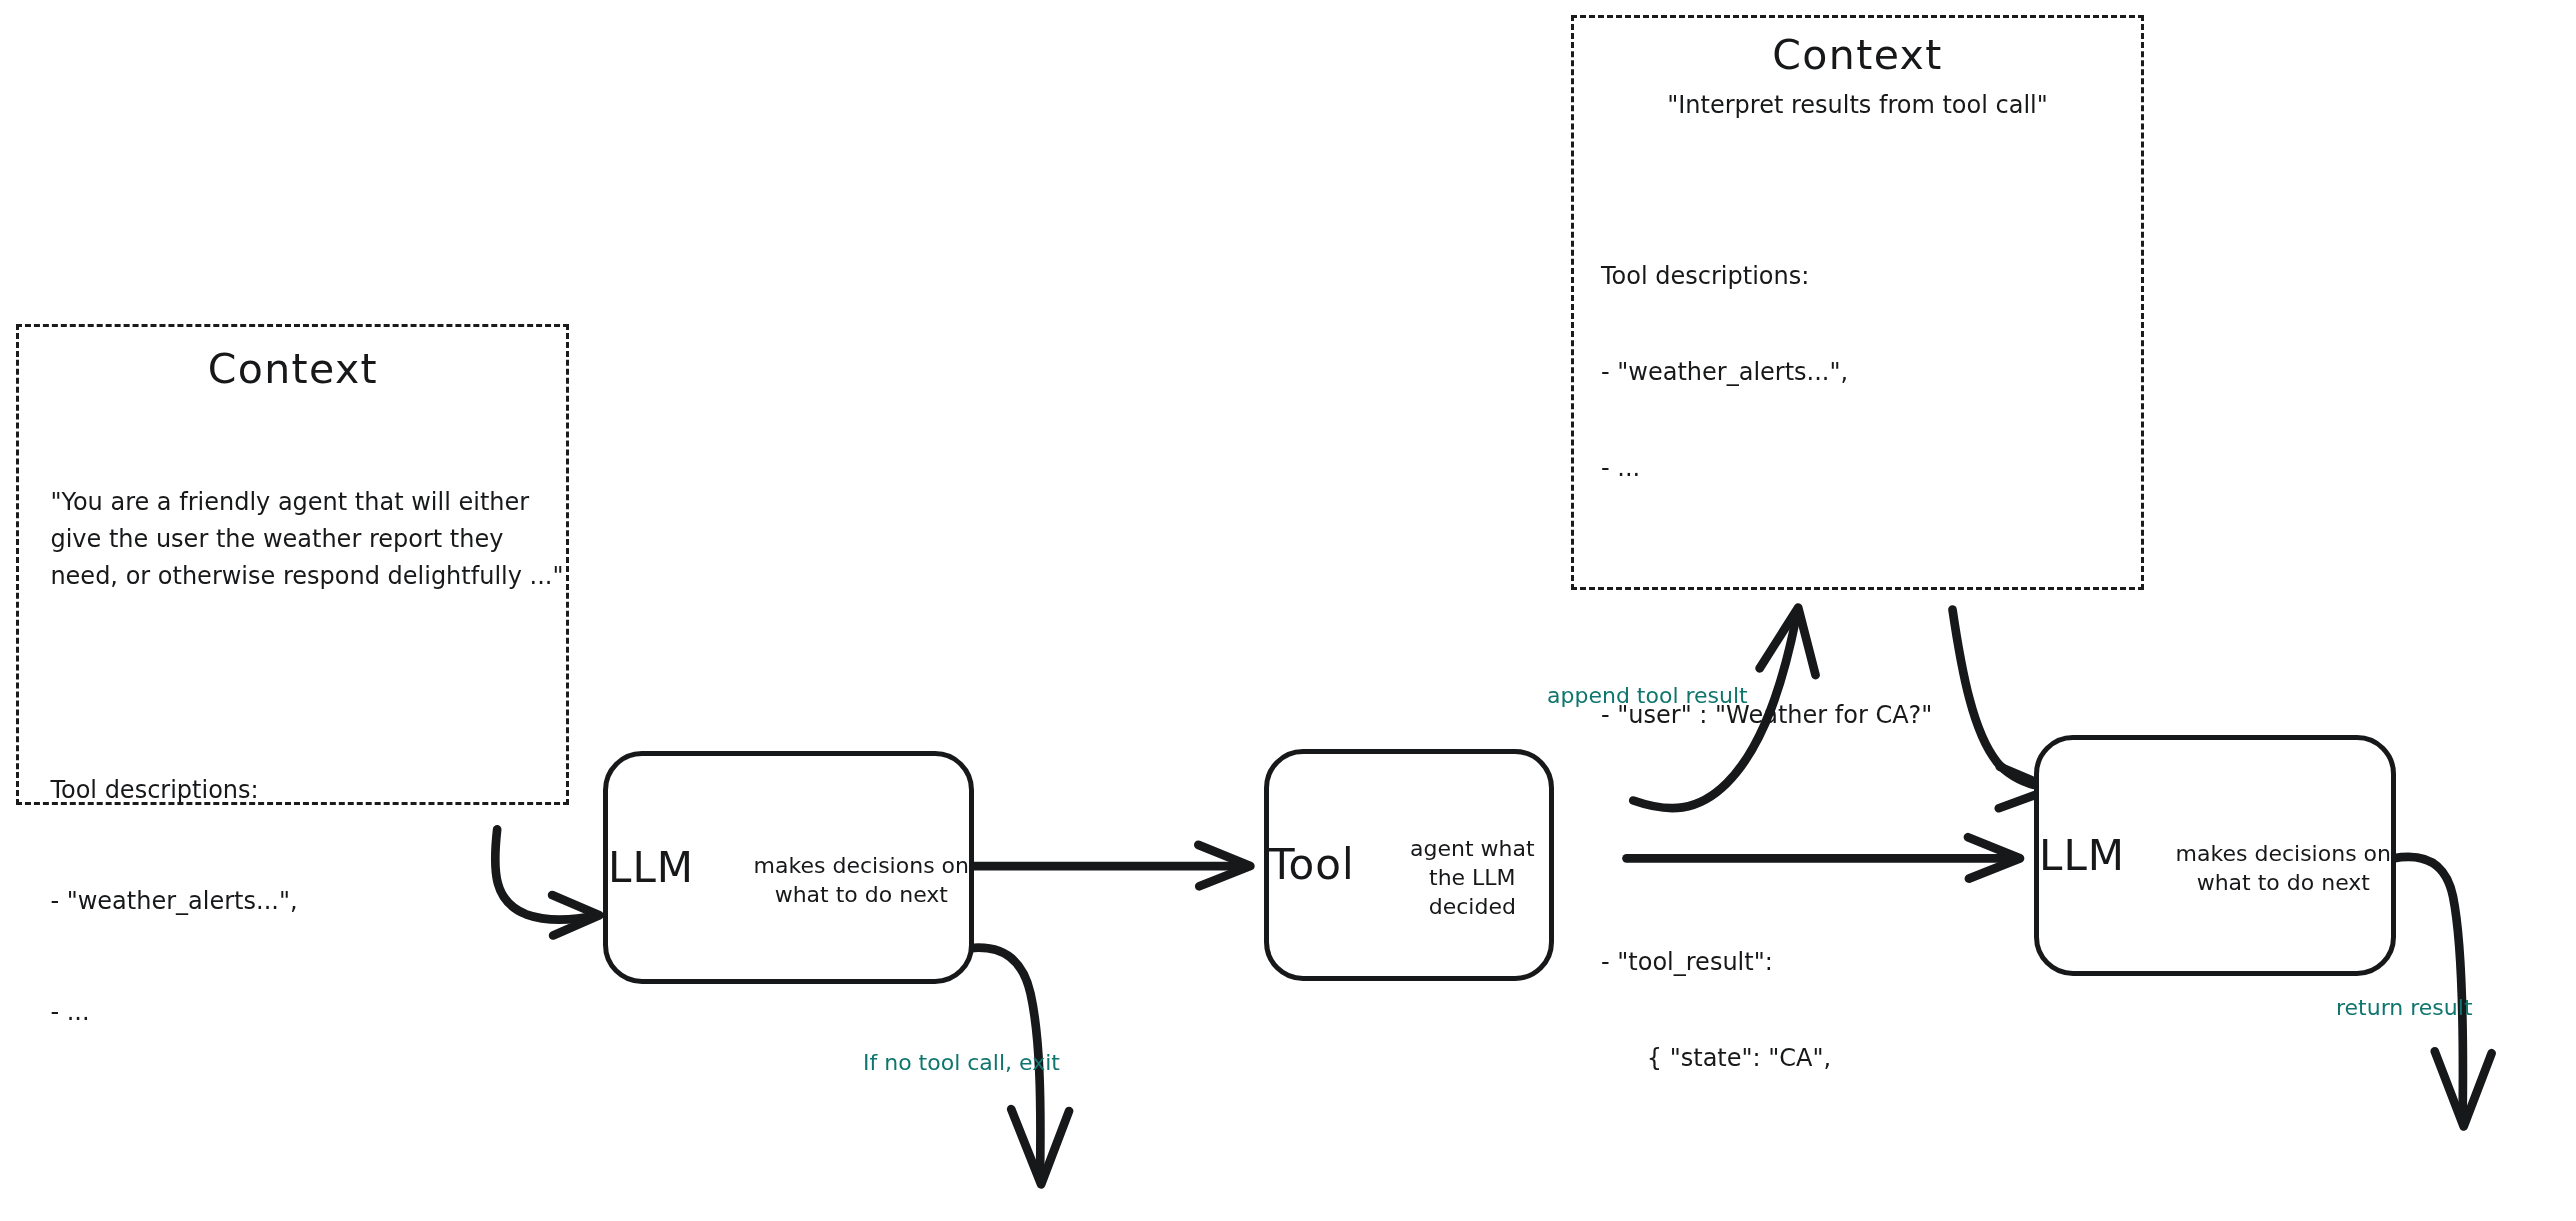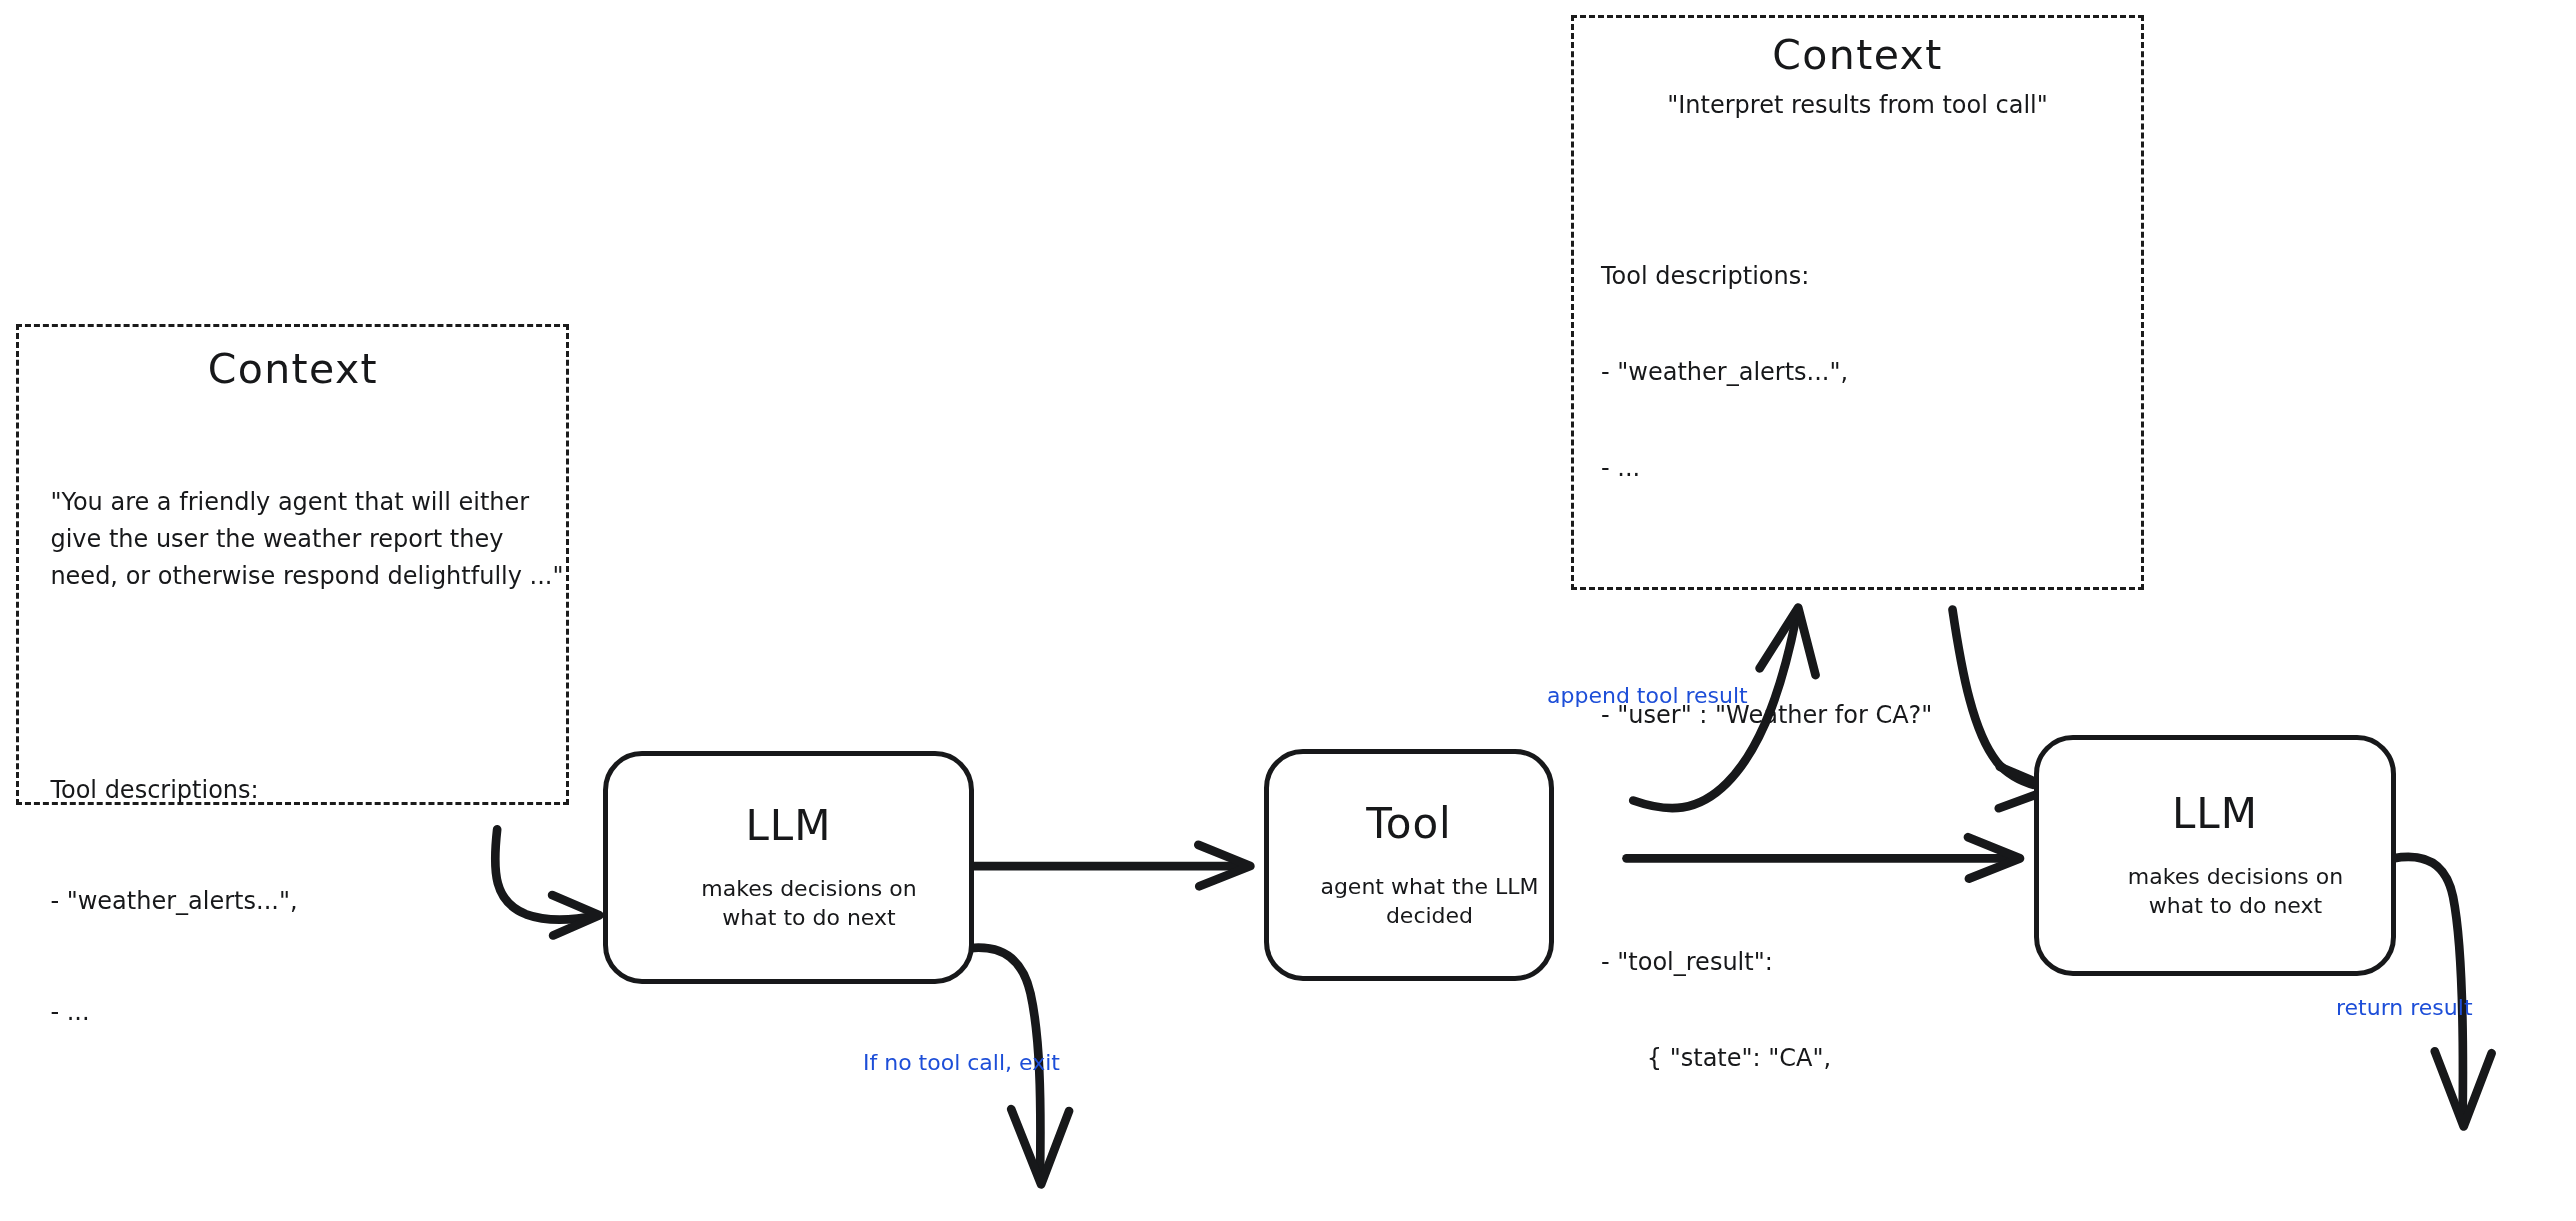--- a/index.html
+++ b/index.html
@@ -97,23 +97,22 @@
   .json-line { white-space: pre; display: block; }
 
   
   .node {
     position: absolute;
     box-sizing: border-box;
     border: 5.8px solid #17181a;
     border-radius: 39px;
     background: #ffffff;
     display: flex;
-    flex-direction: column;
     align-items: center;
-    justify-content: center;
+    justify-content: space-between;
     text-align: center;
   }
   .node-title {
     font-family: "DejaVu Sans", sans-serif;
     font-size: 42px;
     line-height: 46px;
     color: #17181a;
     letter-spacing: 1px;
   }
   .node-sub {
@@ -128,21 +127,21 @@
   #node-llm-1 { left: 603px; top: 751px; width: 371px; height: 233px; }
   #node-tool  { left: 1264px; top: 749px; width: 290px; height: 232px; }
   #node-llm-2 { left: 2034px; top: 735px; width: 362px; height: 241px; }
 
   
   .edge-label {
     position: absolute;
     font-family: "DejaVu Sans", sans-serif;
     font-size: 22px;
     line-height: 27px;
-    color: #1d4ed8;
+    color: #0f766e;
     white-space: nowrap;
   }
   #label-append { left: 1547px; top: 682px; }
   #label-exit   { left: 863px;  top: 1049px; }
   #label-return { left: 2336px; top: 994px; }
 </style>
 </head>
 <body>
 
 <div id="diagram-root">

